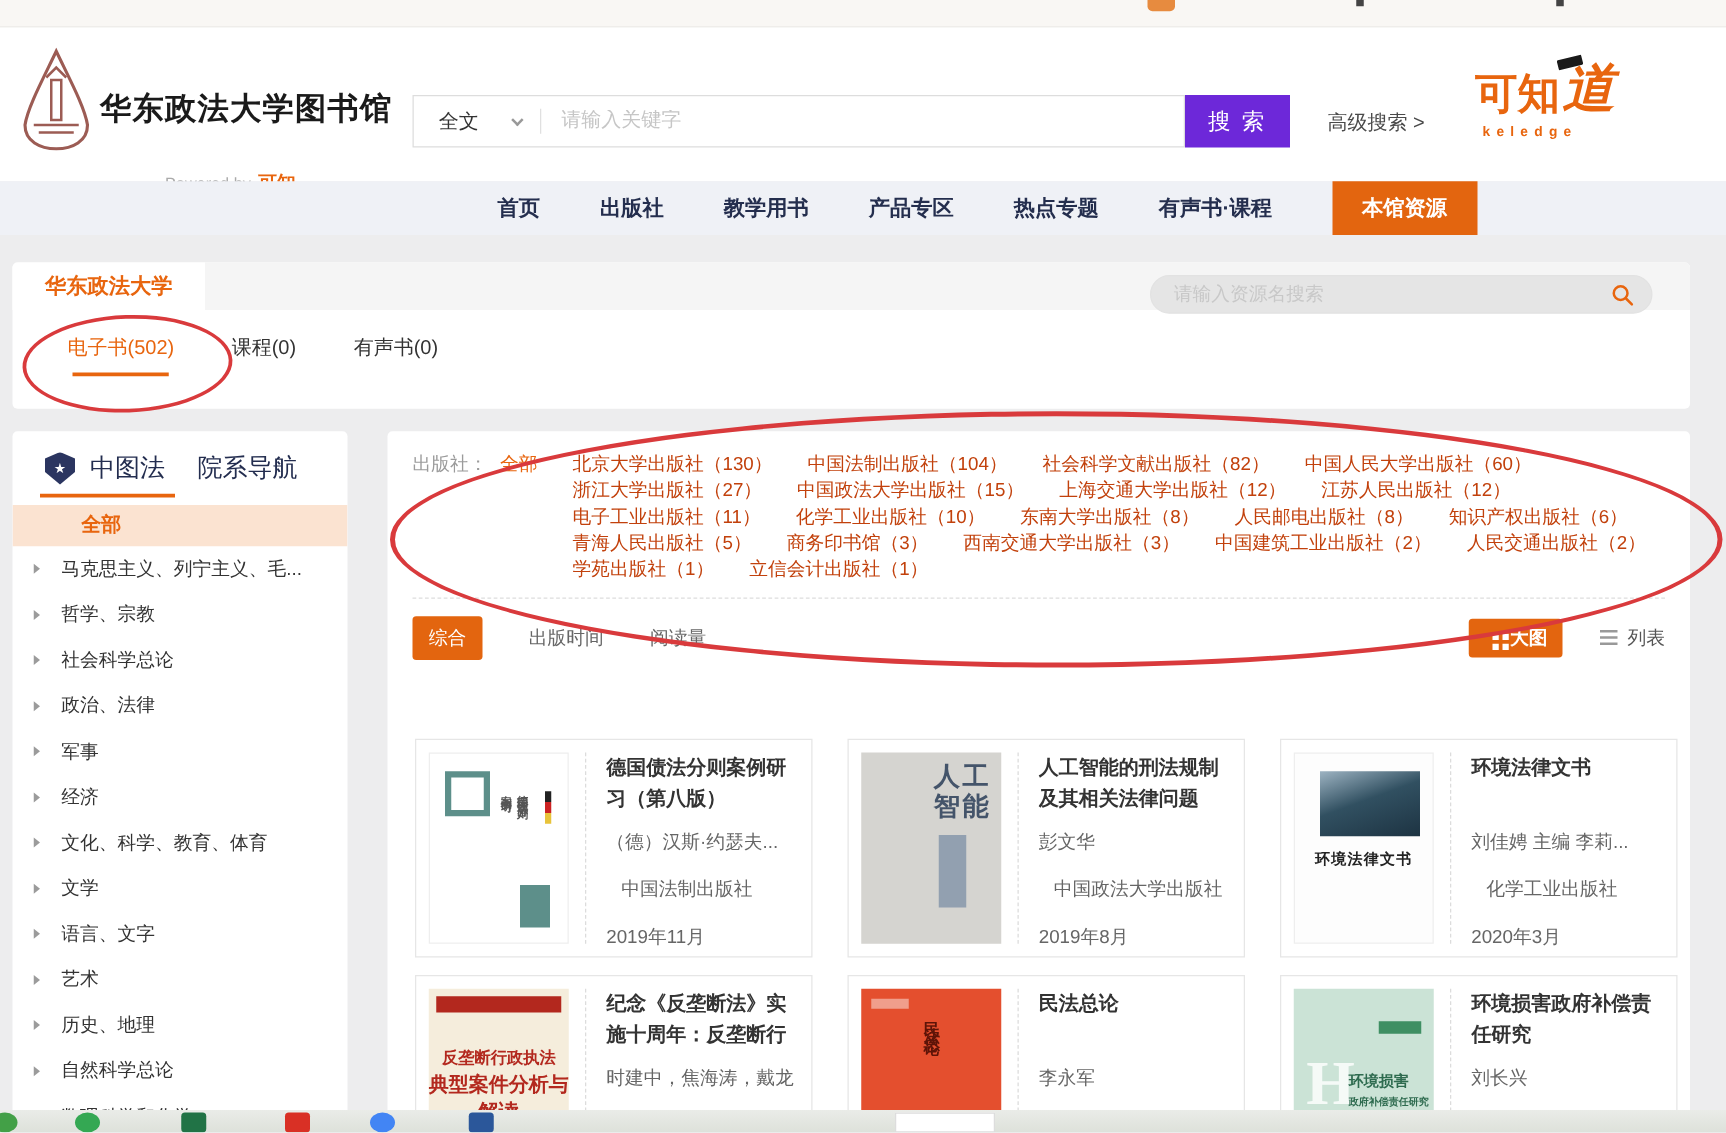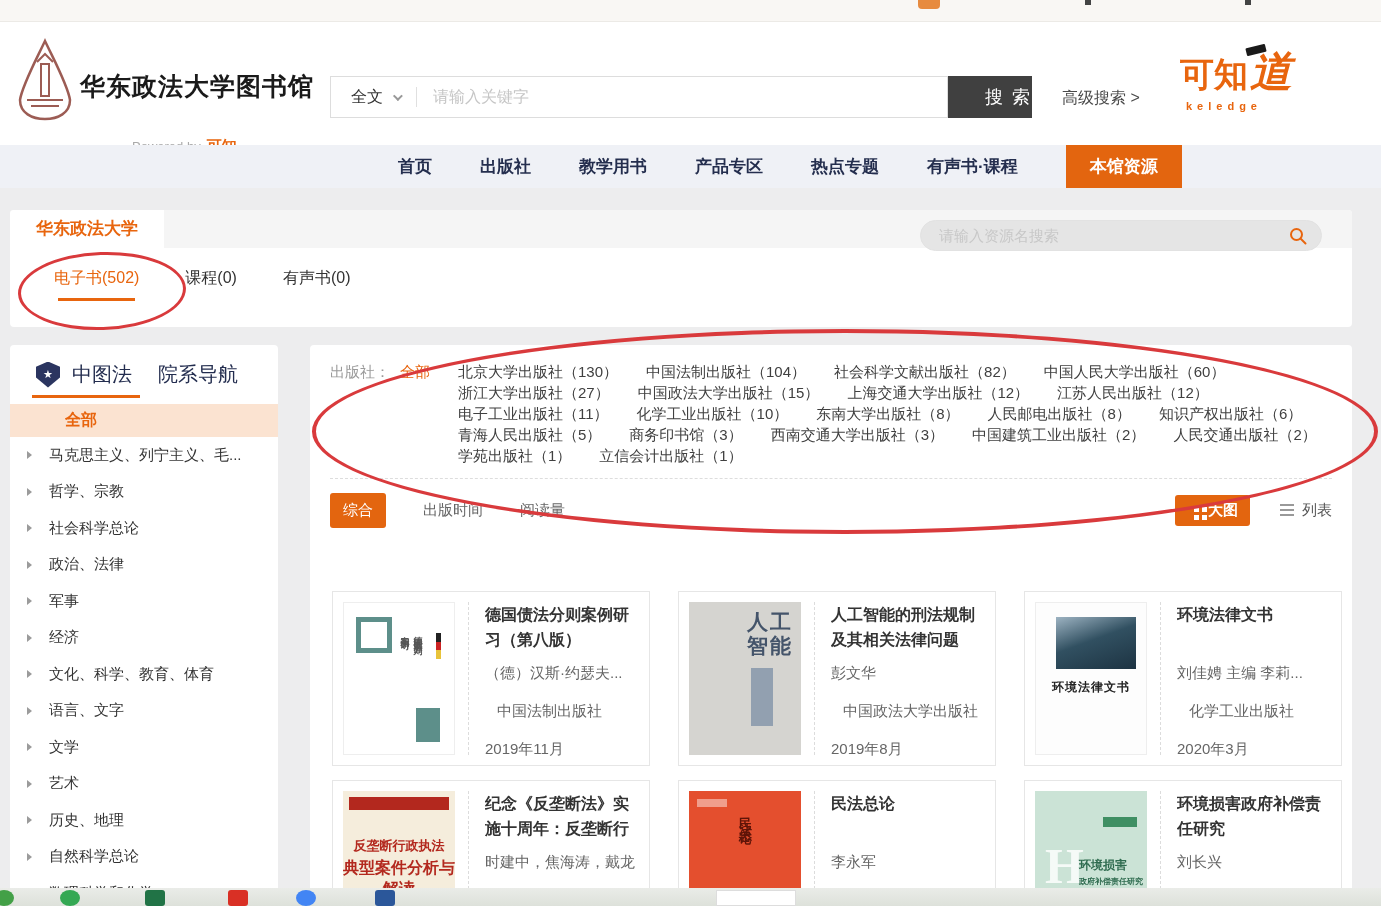--- a/index.html
+++ b/index.html
@@ -14,26 +14,26 @@
   .bs-mark.m1 { left:1085px; } .bs-mark.m2 { left:1245px; }
 
   
   .header { position:absolute; top:22px; left:0; width:100%; height:123px; background:#fff; }
   .emblem { position:absolute; left:15px; top:16px; }
   .site-title { position:absolute; left:80px; top:48px; font-size:25px; font-weight:bold; color:#1a1a1a; letter-spacing:1px; }
   .powered { position:absolute; left:100px; top:115px; font-size:13px; color:#aaa; display:flex; align-items:center; }
   .powered .dash { display:inline-block; width:22px; height:1px; background:#ccc; margin-right:10px; }
   .powered b { color:#e8650e; font-size:15px; margin-left:6px; }
   .search-box { position:absolute; left:330px; top:54px; width:618px; height:42px; border:1px solid #ddd; background:#fff; display:flex; align-items:center; }
-  .scope { display:flex; align-items:center; gap:10px; padding:0 16px 0 20px; font-size:16px; color:#333; cursor:pointer; }
+  .scope { display:flex; align-items:center; gap:26px; padding:0 16px 0 20px; font-size:16px; color:#333; cursor:pointer; }
   .chev { width:7px; height:7px; border-right:2px solid #999; border-bottom:2px solid #999; transform:rotate(45deg) translateY(-2px); }
   .vdiv { width:1px; height:20px; background:#e0e0e0; }
   .main-input { flex:1; border:none; outline:none; font-size:16px; padding-left:16px; color:#333; background:none; }
   .main-input::placeholder { color:#c6c6c6; }
-  .search-btn { position:absolute; left:948px; top:54px; width:84px; height:42px; background:#404040; color:#fff; font-size:18px; border:none; cursor:pointer; letter-spacing:2px; font-family:inherit;text-align:right; }
+  .search-btn { position:absolute; left:948px; top:54px; width:84px; height:42px; background:#6d28d9; color:#fff; font-size:18px; border:none; cursor:pointer; letter-spacing:2px; font-family:inherit; }
   .adv { position:absolute; left:1062px; top:66px; font-size:16px; color:#4a4a4a; }
   .brand { position:absolute; left:1180px; top:30px; color:#e8650e; }
   .brand-row { position:relative; display:flex; align-items:flex-start; }
   .brand-cn { font-size:34px; font-weight:800; }
   .brand-swirl { font-size:42px; font-style:italic; font-family:"Liberation Serif","DejaVu Serif",serif; font-weight:bold; margin-left:2px; line-height:40px; }
   .cap { position:absolute; right:26px; top:-6px; width:20px; height:8px; background:#1a1a1a; transform:rotate(-14deg); border-radius:1px; }
   .brand-en { font-size:11px; letter-spacing:5px; margin-top:2px; margin-left:6px; font-weight:bold; }
 
   
   .nav { position:absolute; top:145px; left:0; width:100%; height:43px; background:#eff1f6; }
@@ -65,21 +65,21 @@
   .side-item .caret { width:0; height:0; border-left:5px solid #9b9b9b; border-top:4px solid transparent; border-bottom:4px solid transparent; margin-right:17px; flex:none; }
   .side-item.active { background:#fbe3d1; color:#e8650e; font-weight:bold; height:33px; padding-left:55px; font-size:16px; }
   .side-label { white-space:nowrap; overflow:hidden; }
 
   
   .content-panel { position:absolute; left:310px; top:345px; width:1042px; height:551px; background:#fff; border-radius:4px; overflow:hidden; }
   .pub-filter { padding:16px 20px 0 20px; display:flex; align-items:flex-start; font-size:15px; line-height:21px; }
   .pub-label { color:#9b9b9b; flex:none; }
   .pub-all { color:#e8650e; margin:0 28px 0 10px; flex:none; }
   .pub-row { display:flex; gap:28px; }
-  .pub-item { color:#404040; white-space:nowrap; }
+  .pub-item { color:#c2410c; white-space:nowrap; }
   .dash-sep { margin:12px 20px 0; border-top:1px dashed #ddd; }
   .sort-bar { margin:14px 20px 0; display:flex; align-items:center; height:34px; }
   .sort-btn { background:#e3650f; color:#fff; border:none; font-size:15px; padding:8px 13px; border-radius:3px; cursor:pointer; font-family:inherit; }
   .sort-link { color:#666; font-size:15px; margin-left:37px; }
   .view-group { margin-left:auto; display:flex; align-items:center; }
   .view-large { background:#e3650f; color:#fff; border:none; border-radius:3px; padding:6px 12px; display:flex; align-items:flex-end; font-size:15px; font-weight:bold; cursor:pointer; font-family:inherit; }
   .icon-grid { width:13px; height:13px; margin-right:8px; position:relative; }
   .icon-grid::before { content:""; position:absolute; width:5px; height:5px; background:#fff; box-shadow:8px 0 #fff,0 8px #fff,8px 8px #fff; }
   .view-list { color:#555; font-size:15px; margin-left:30px; display:flex; align-items:center; }
   .icon-list { width:14px; height:2px; background:#999; box-shadow:0 5px #999,0 10px #999; margin-right:8px; position:relative; top:-5px; }
@@ -245,25 +245,25 @@
         <div class="side-item">
     <i class="caret"></i>
     <span class="side-label">经济</span>
   </div>
         <div class="side-item">
     <i class="caret"></i>
     <span class="side-label">文化、科学、教育、体育</span>
   </div>
         <div class="side-item">
     <i class="caret"></i>
+    <span class="side-label">文学</span>
+  </div>
+        <div class="side-item">
+    <i class="caret"></i>
     <span class="side-label">语言、文字</span>
-  </div>
-        <div class="side-item">
-    <i class="caret"></i>
-    <span class="side-label">文学</span>
   </div>
         <div class="side-item">
     <i class="caret"></i>
     <span class="side-label">艺术</span>
   </div>
         <div class="side-item">
     <i class="caret"></i>
     <span class="side-label">历史、地理</span>
   </div>
         <div class="side-item">

